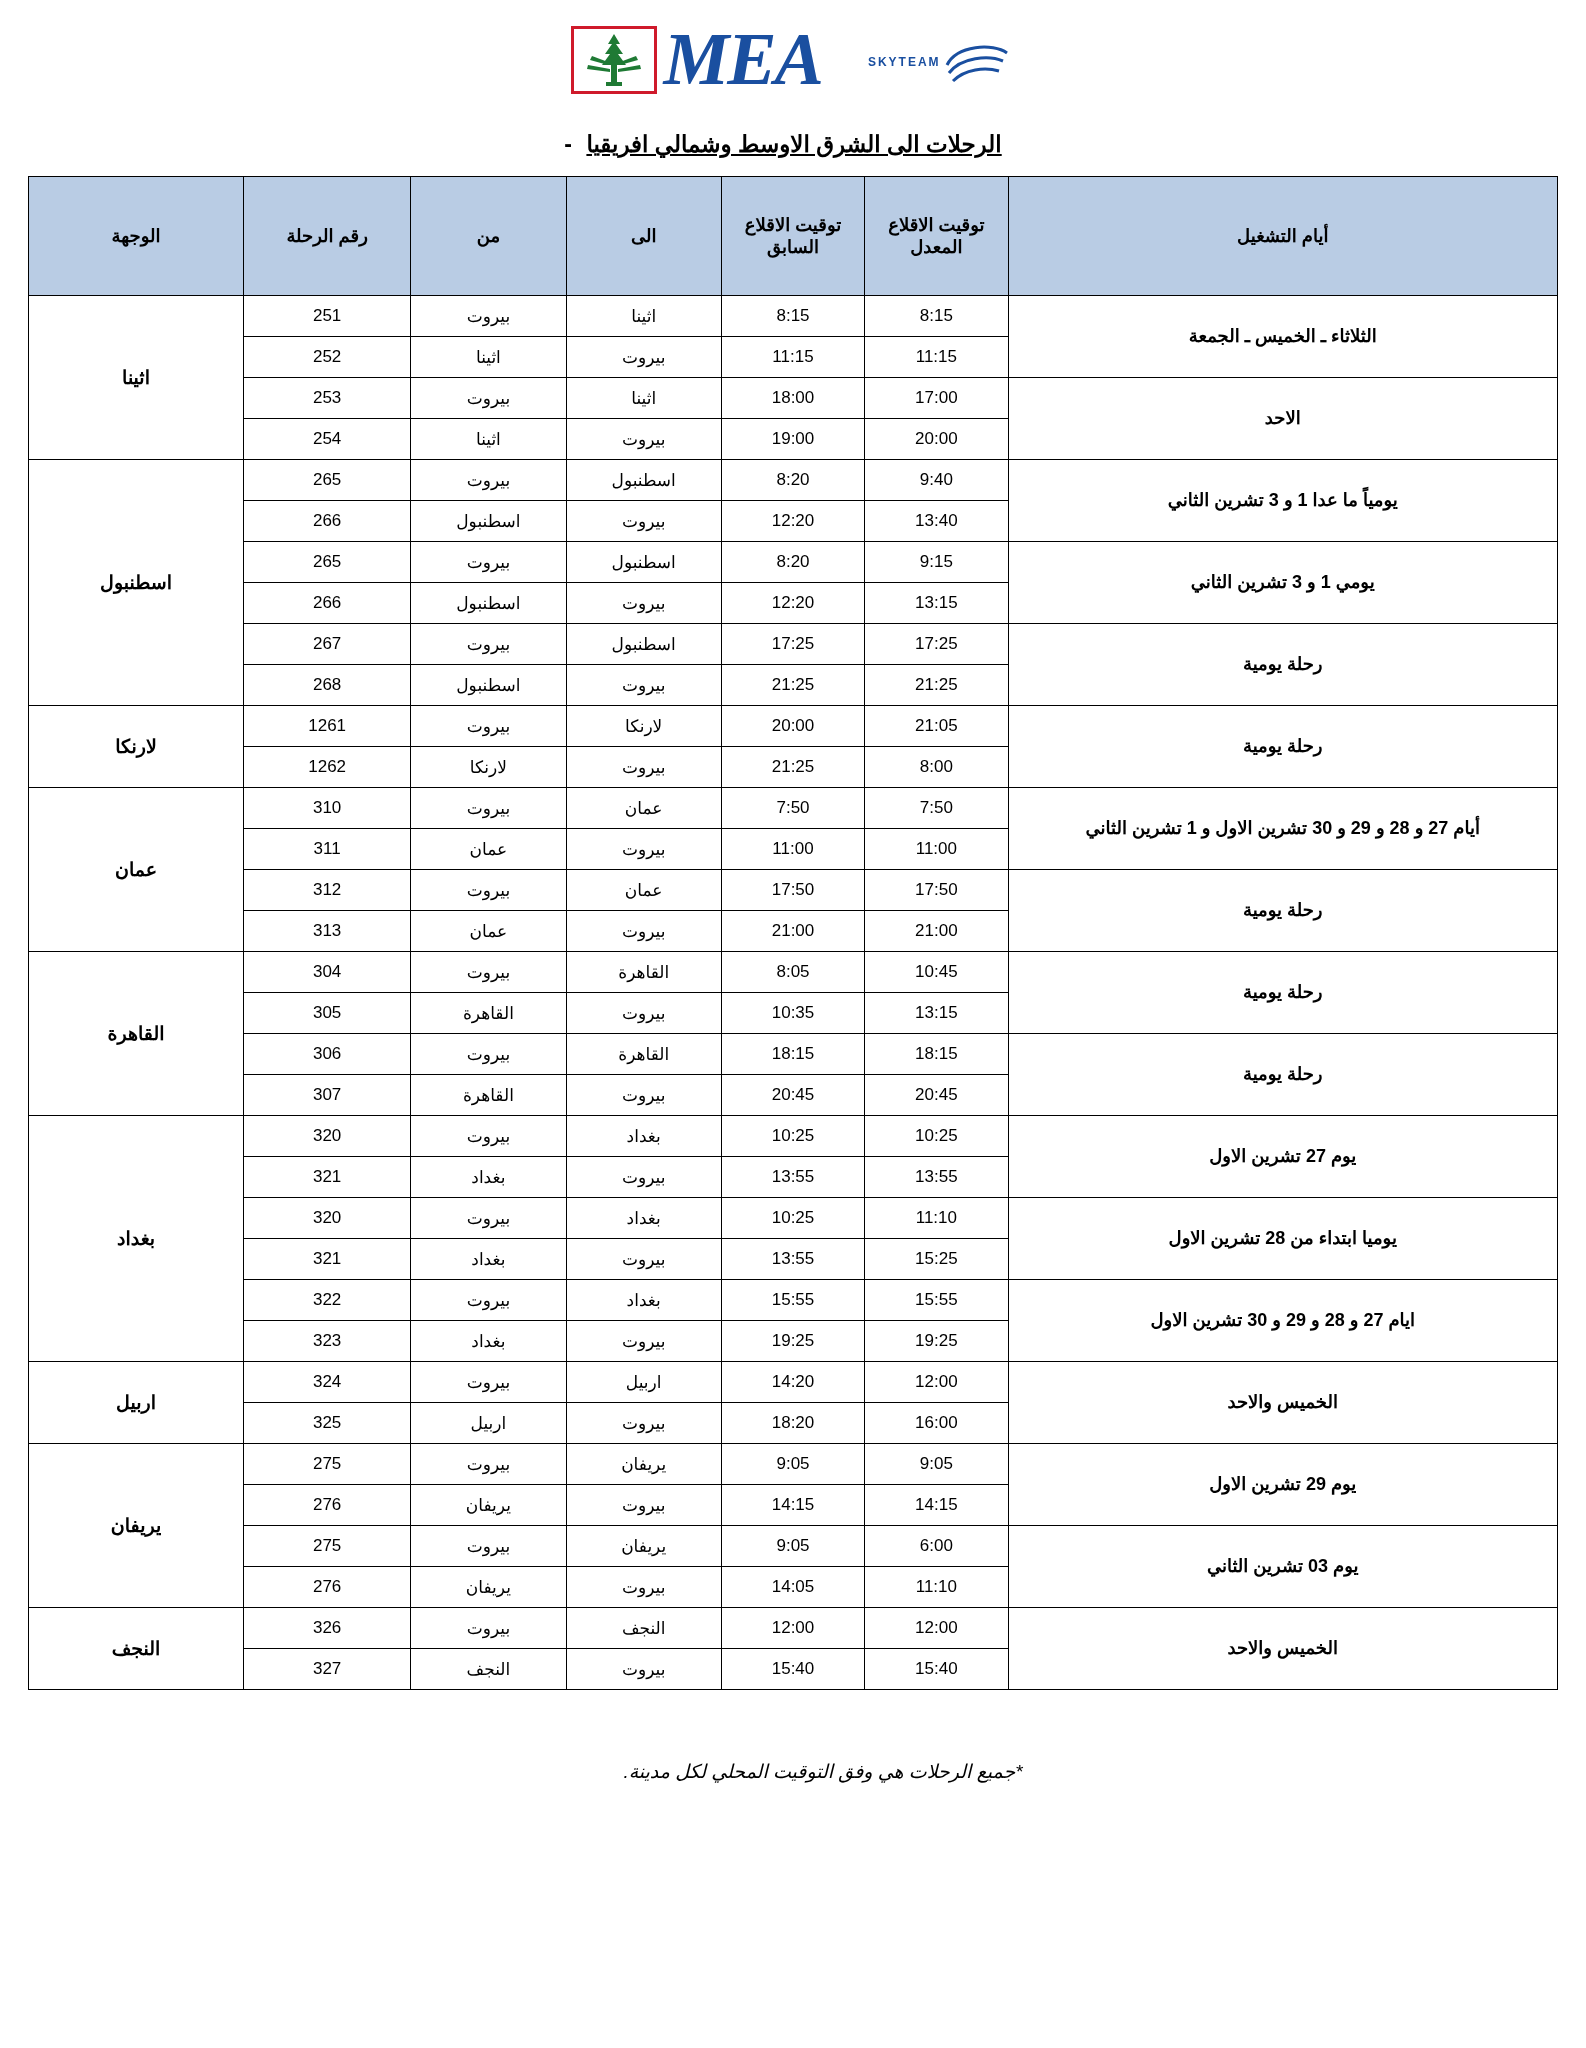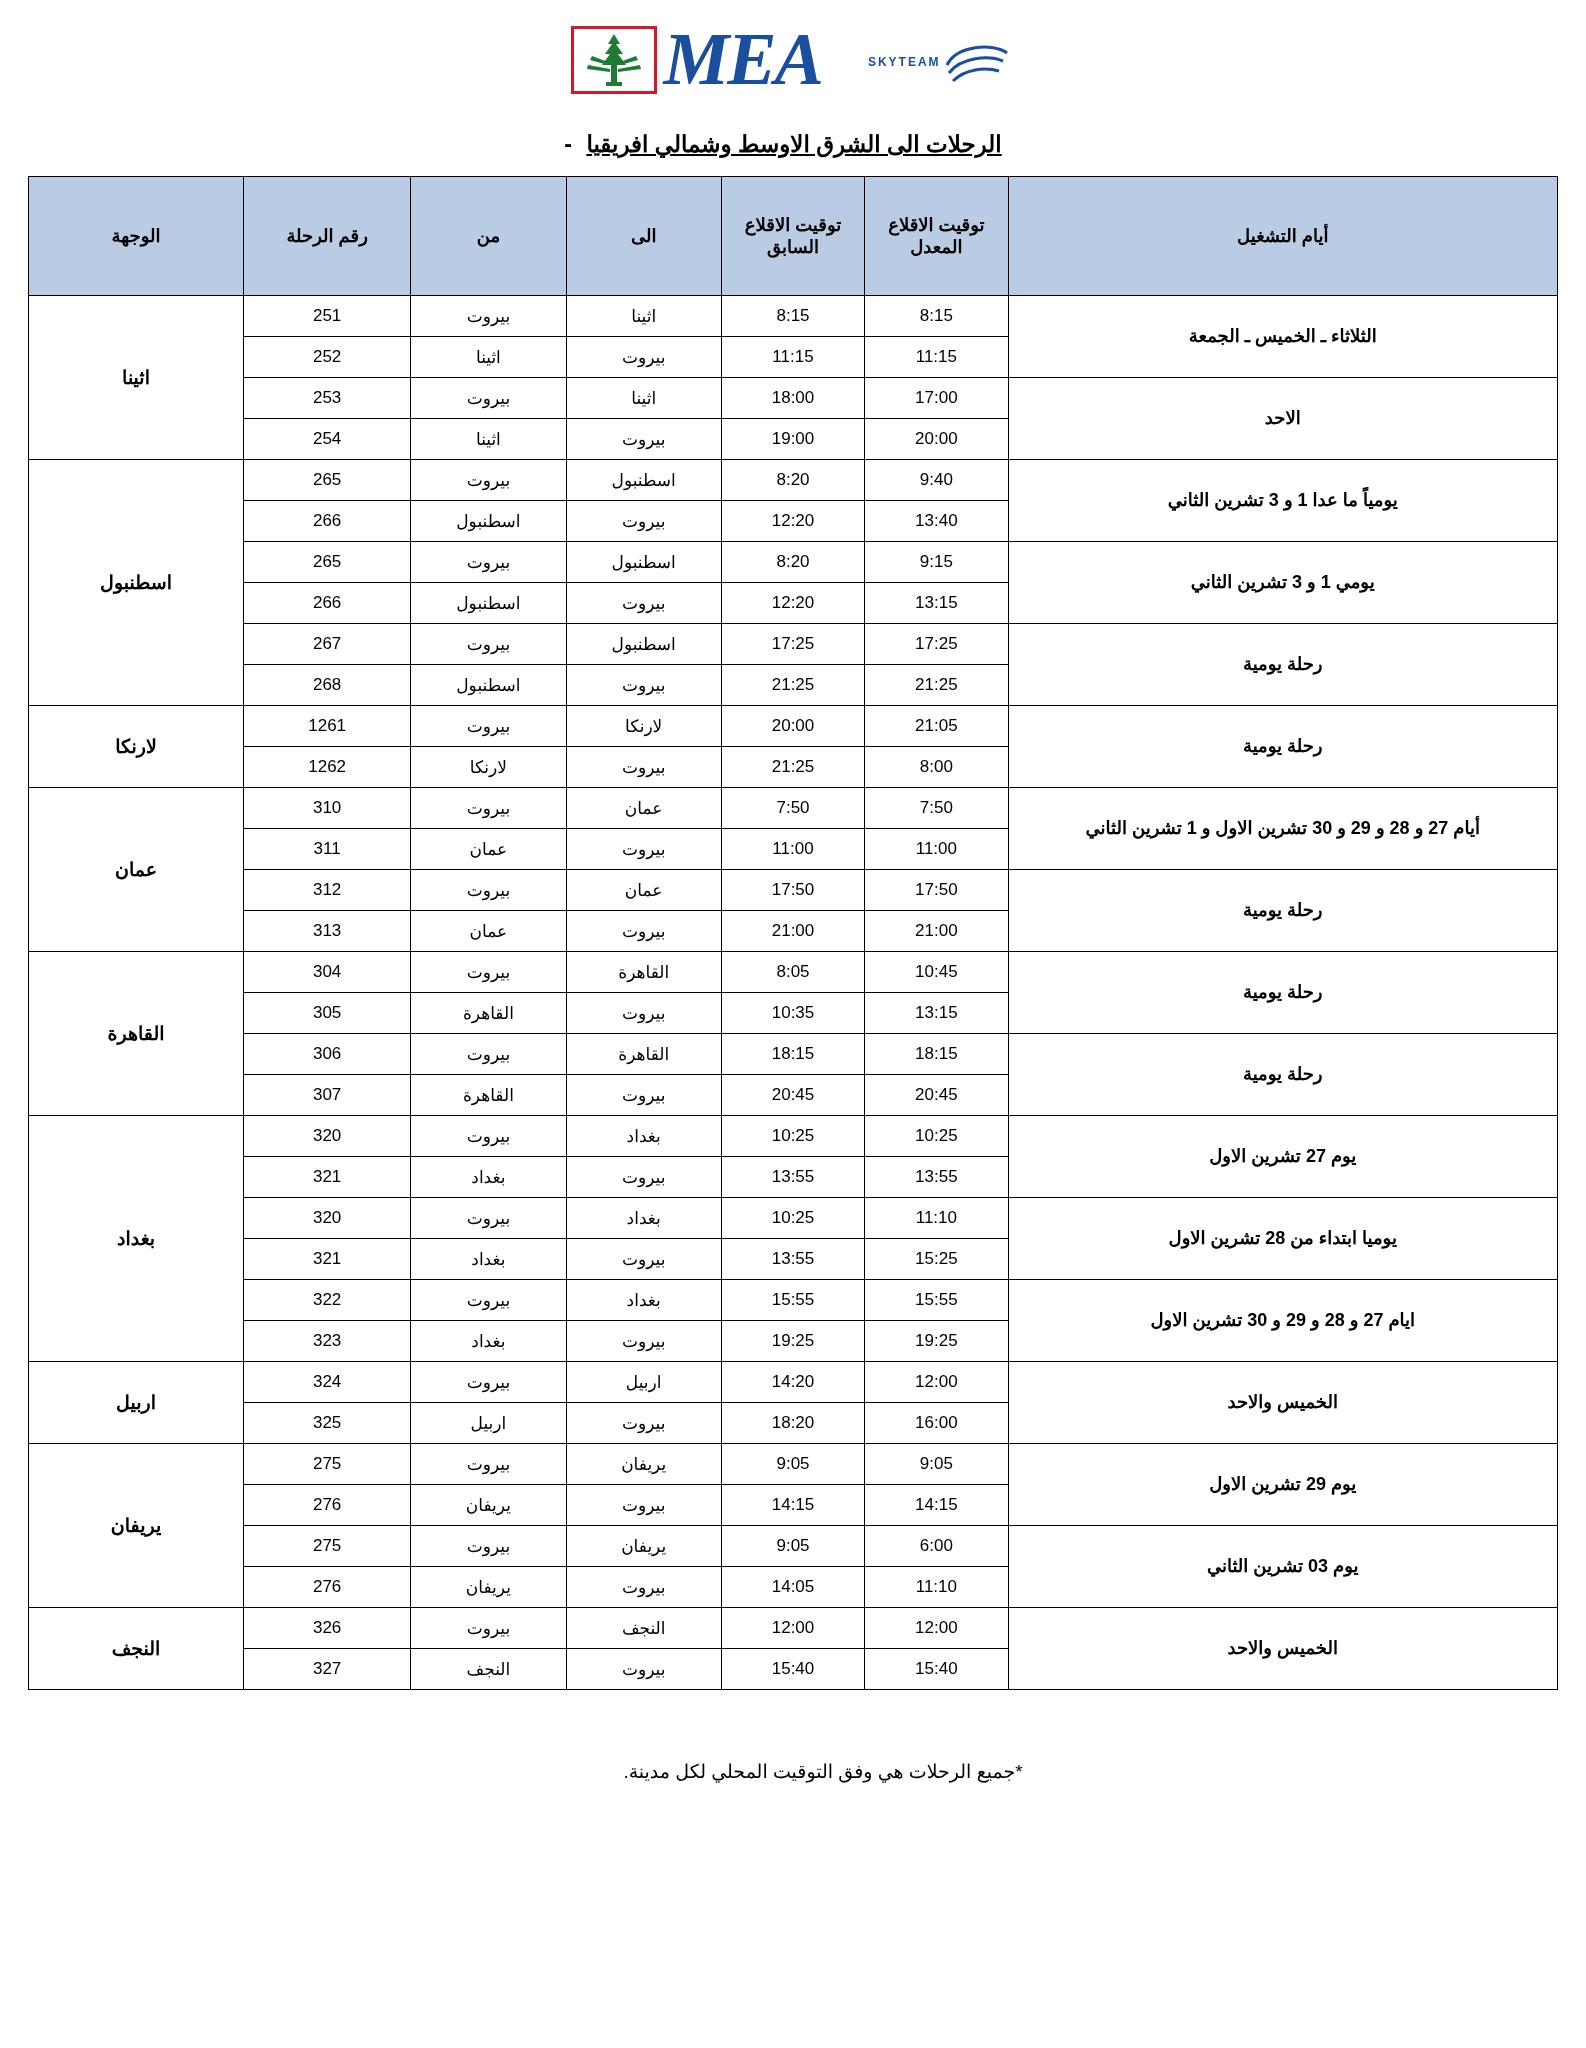--- a/index.html
+++ b/index.html
@@ -145,20 +145,21 @@
     border-bottom-style: dashed;
   }
 
   
   .footnote {
     direction: rtl;
     text-align: center;
     font-size: 19px;
     margin-top: 70px;
     padding-left: 60px;
+    font-style: italic;
   }
 </style>
 </head>
 <body>
 
 <div class="page">
 
   <div class="logo-area">
     <div class="mea-logo">
       <div class="cedar-box">

